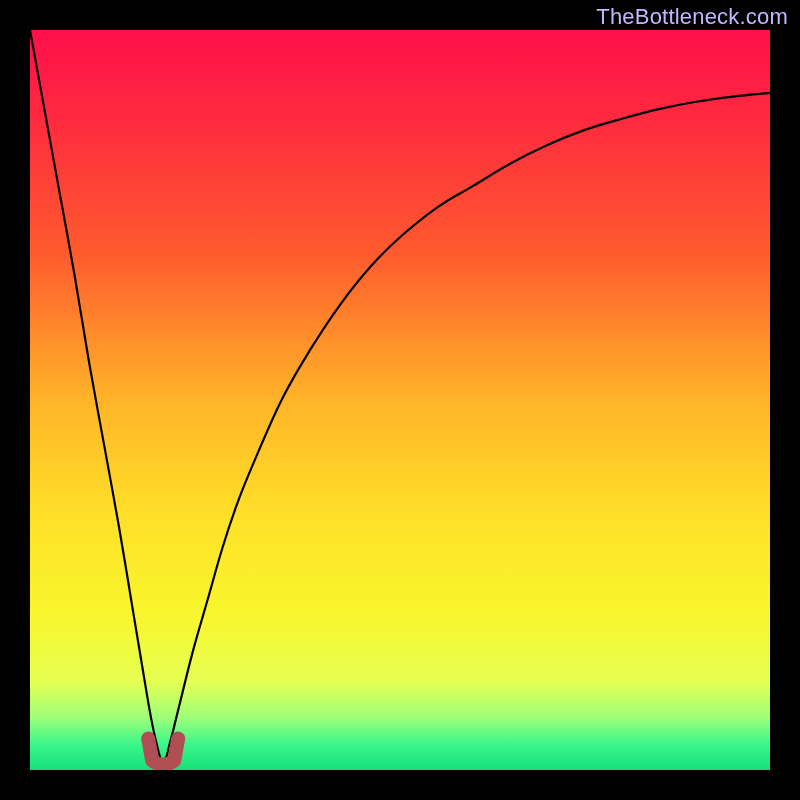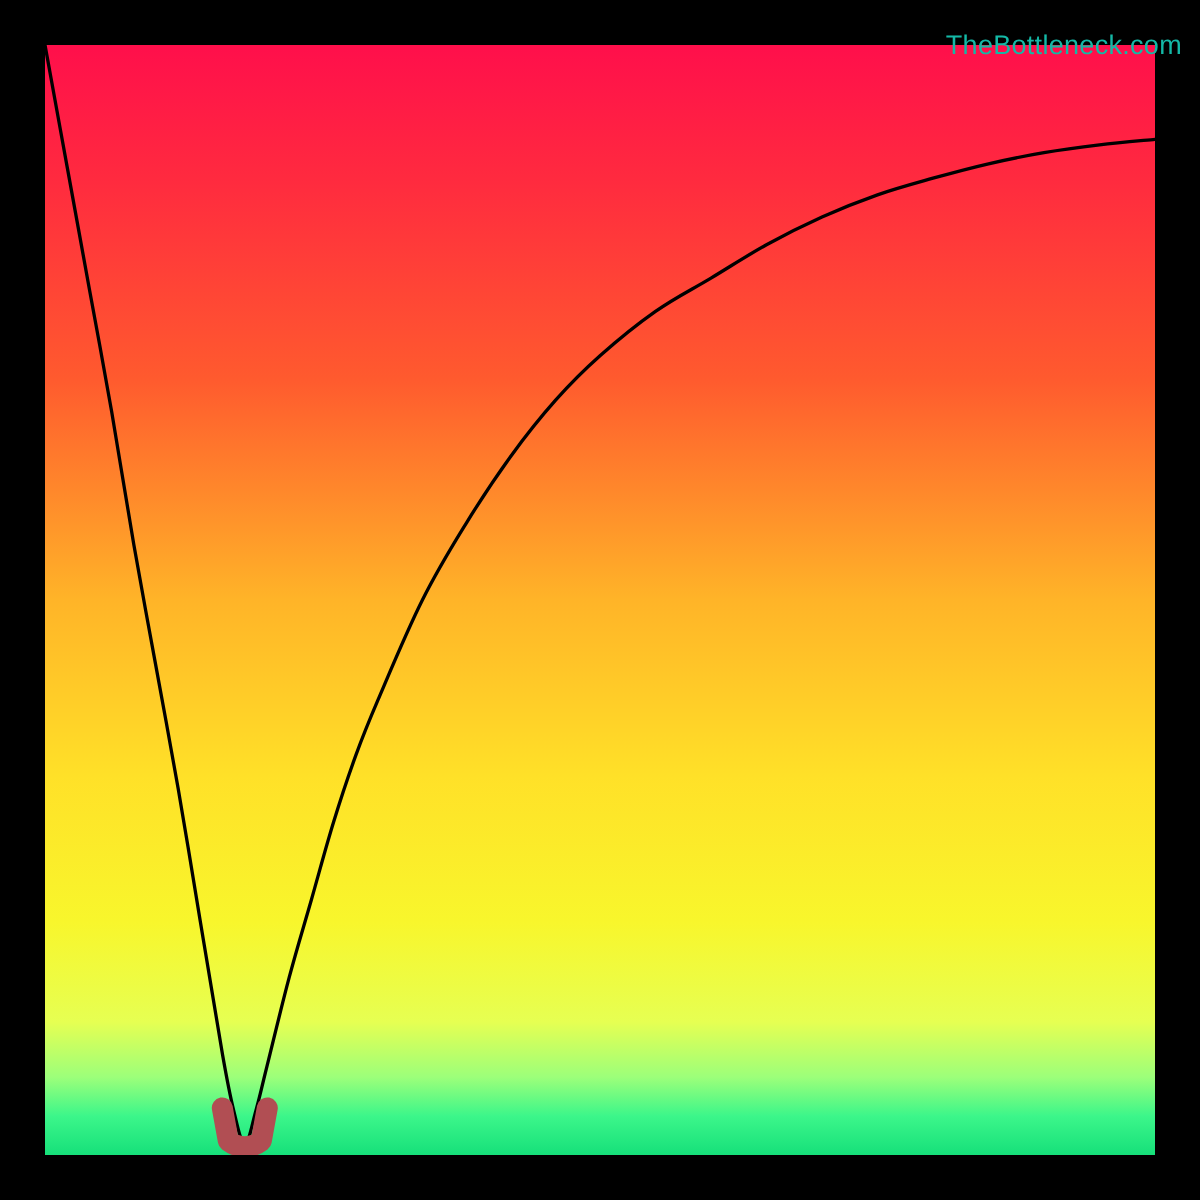--- a/index.html
+++ b/index.html
@@ -27,25 +27,25 @@
   .gradient {
     position: absolute;
     inset: 0;
   }
   .curve-svg {
     position: absolute;
     inset: 0;
   }
   .watermark {
     position: absolute;
-    top: 20px;
+    top: 4px;
     right: 12px;
     font-family: Arial, Helvetica, sans-serif;
-    font-size: 18px;
-    color: #14b8a6;
+    font-size: 22px;
+    color: #c4b5fd;
     letter-spacing: 0.2px;
     user-select: none;
   }
   .marker-svg {
     position: absolute;
     inset: 0;
     pointer-events: none;
   }
 </style>
 </head>

